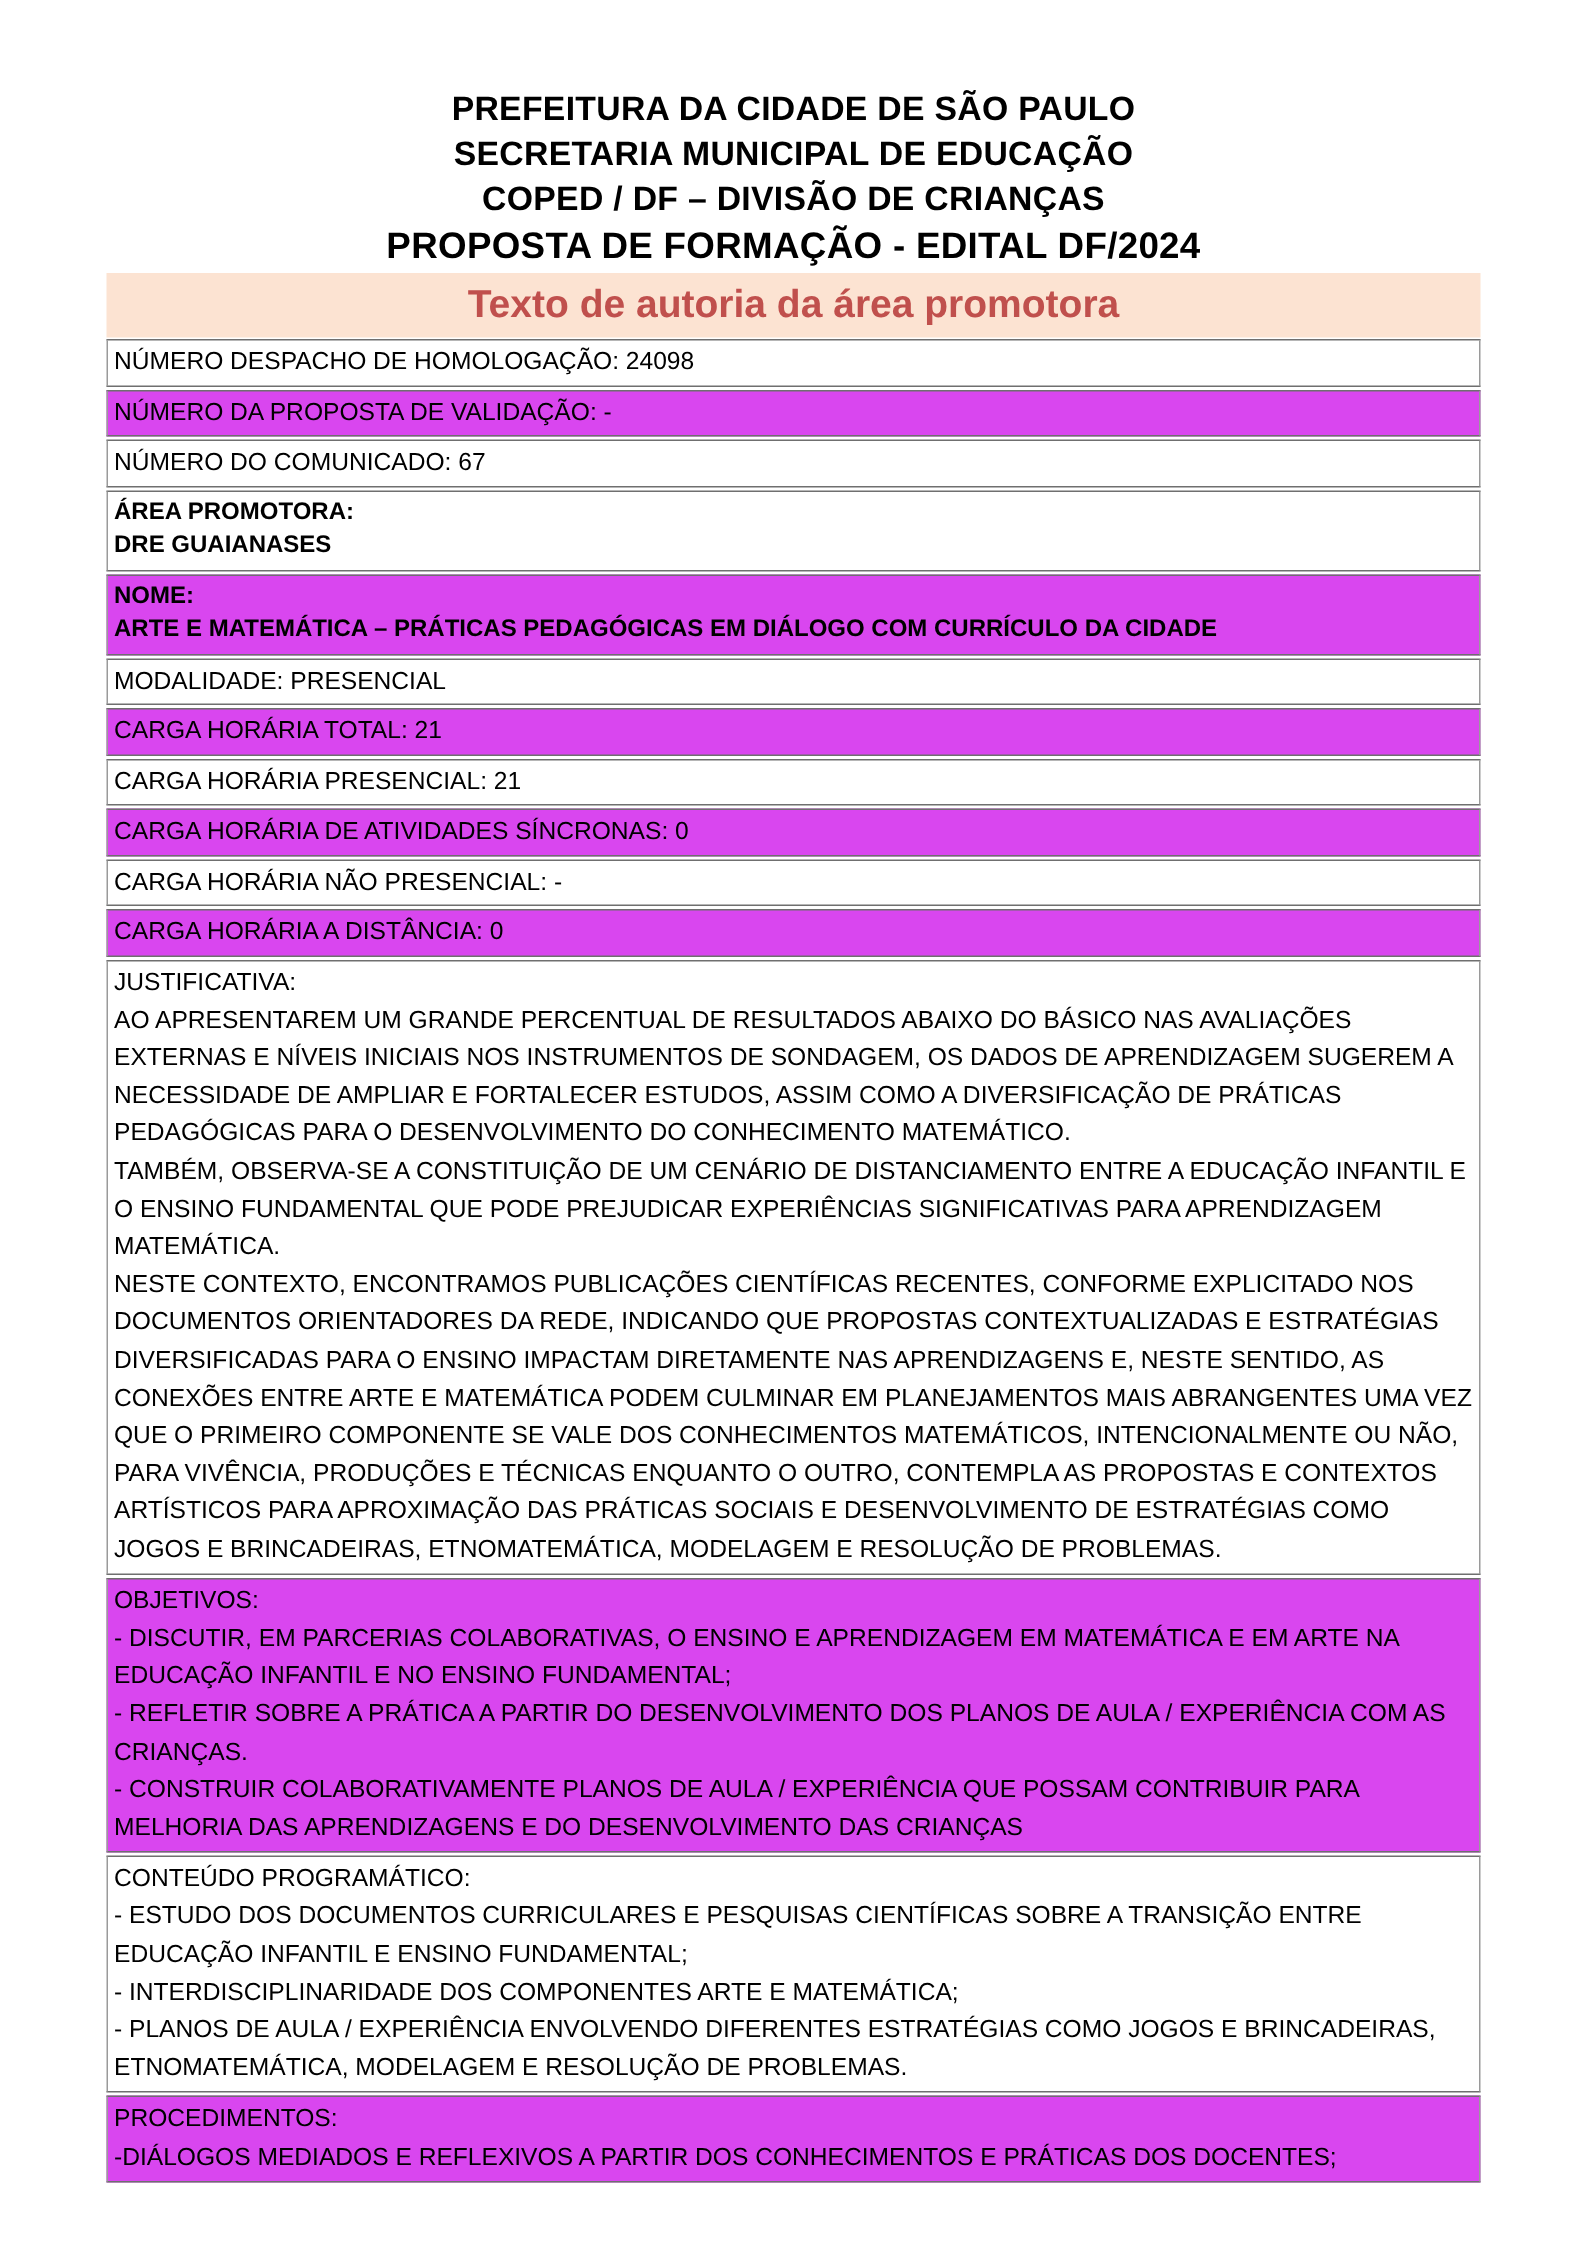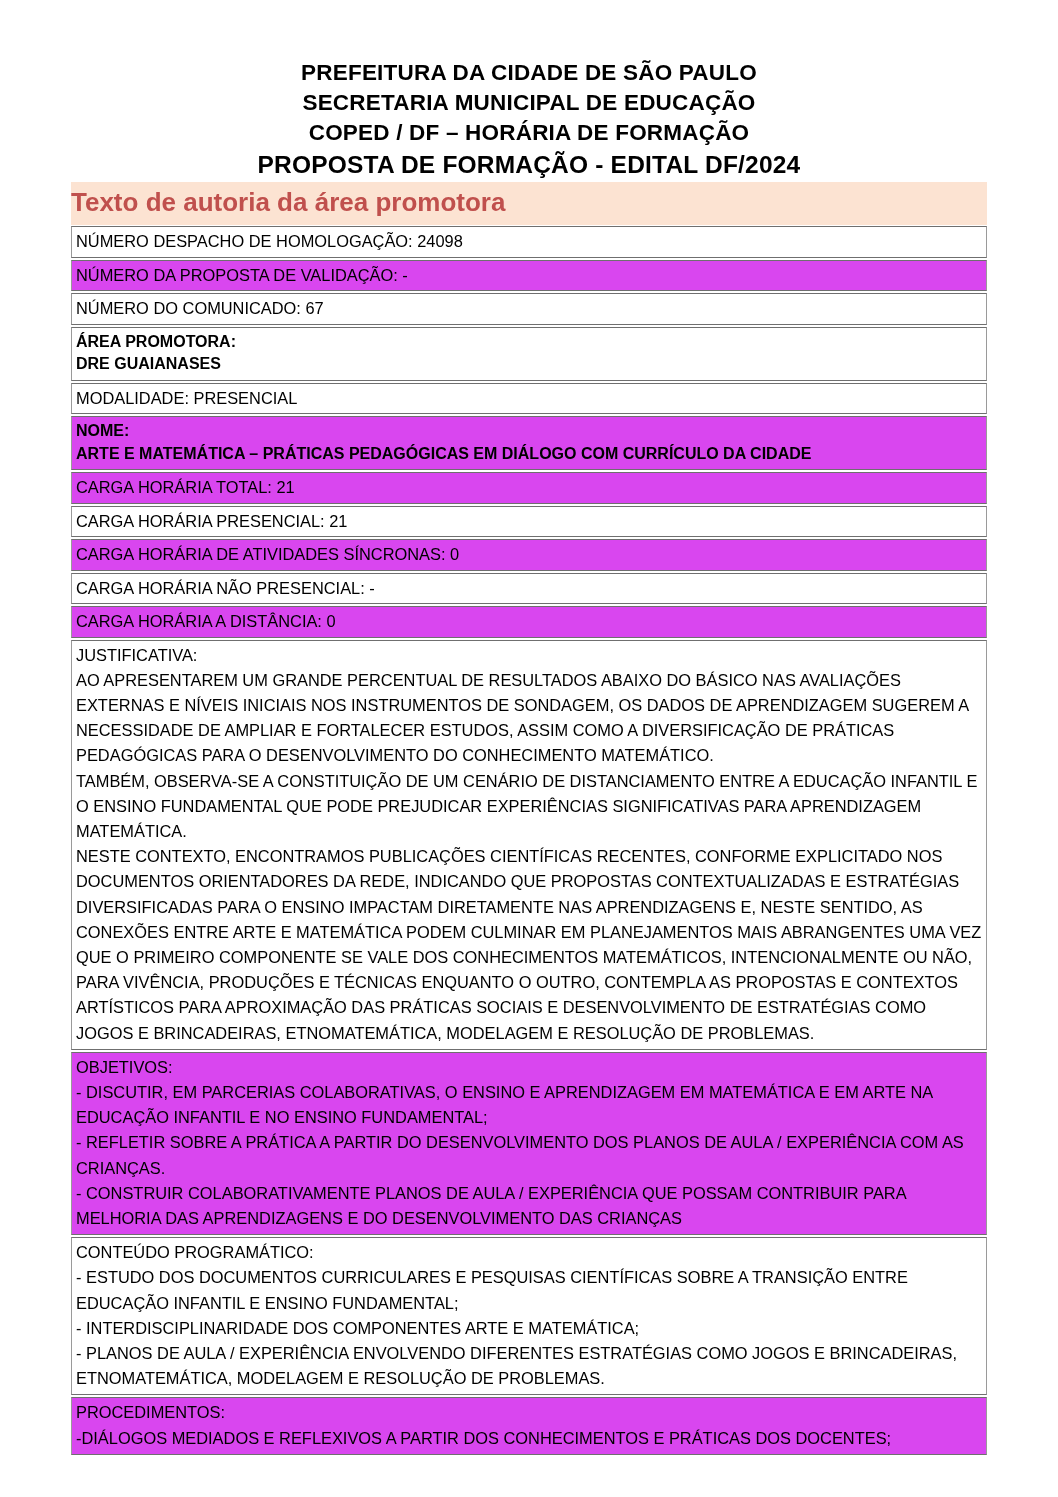--- a/index.html
+++ b/index.html
@@ -37,20 +37,21 @@
   .doc-header .hline.big {
     font-size: 24.5px;
     line-height: 33px;
   }
 
   
   .banner {
     margin: 1px auto 0 auto;
     width: 916px;
     background: #FCE3D2;
+    text-align: center;
     padding: 4px 0 7px 0;
   }
   .banner-text {
     color: #C0504D;
     font-weight: bold;
     font-size: 26px;
     line-height: 32px;
   }
 
   
@@ -80,21 +81,21 @@
   .row.block .ln { white-space: normal; }
 </style>
 </head>
 <body>
 
 <div class="page">
 
   <div class="doc-header">
     <div class="hline">PREFEITURA DA CIDADE DE SÃO PAULO</div>
     <div class="hline">SECRETARIA MUNICIPAL DE EDUCAÇÃO</div>
-    <div class="hline">COPED / DF – HORÁRIA DE FORMAÇÃO</div>
+    <div class="hline">COPED / DF – DIVISÃO DE CRIANÇAS</div>
     <div class="hline big">PROPOSTA DE FORMAÇÃO - EDITAL DF/2024</div>
   </div>
 
   <div class="banner">
     <div class="banner-text">Texto de autoria da área promotora</div>
   </div>
 
   <div class="tbl" id="tbl">
       <div class="row">
         <span class="ln">NÚMERO DESPACHO DE HOMOLOGAÇÃO:  24098</span>
@@ -102,26 +103,26 @@
       <div class="row peach">
         <span class="ln">NÚMERO DA PROPOSTA DE VALIDAÇÃO:   -</span>
       </div>
       <div class="row">
         <span class="ln">NÚMERO DO COMUNICADO:  67</span>
       </div>
       <div class="row bold">
         <span class="ln">ÁREA PROMOTORA:</span>
         <span class="ln">DRE GUAIANASES</span>
       </div>
-      <div class="row">
-        <span class="ln">MODALIDADE: PRESENCIAL</span>
-      </div>
       <div class="row peach bold">
         <span class="ln">NOME:</span>
         <span class="ln">ARTE E MATEMÁTICA – PRÁTICAS PEDAGÓGICAS EM DIÁLOGO COM CURRÍCULO DA CIDADE</span>
+      </div>
+      <div class="row">
+        <span class="ln">MODALIDADE: PRESENCIAL</span>
       </div>
       <div class="row peach">
         <span class="ln">CARGA HORÁRIA TOTAL: 21</span>
       </div>
       <div class="row">
         <span class="ln">CARGA HORÁRIA PRESENCIAL: 21</span>
       </div>
       <div class="row peach">
         <span class="ln">CARGA HORÁRIA DE ATIVIDADES SÍNCRONAS: 0</span>
       </div>

